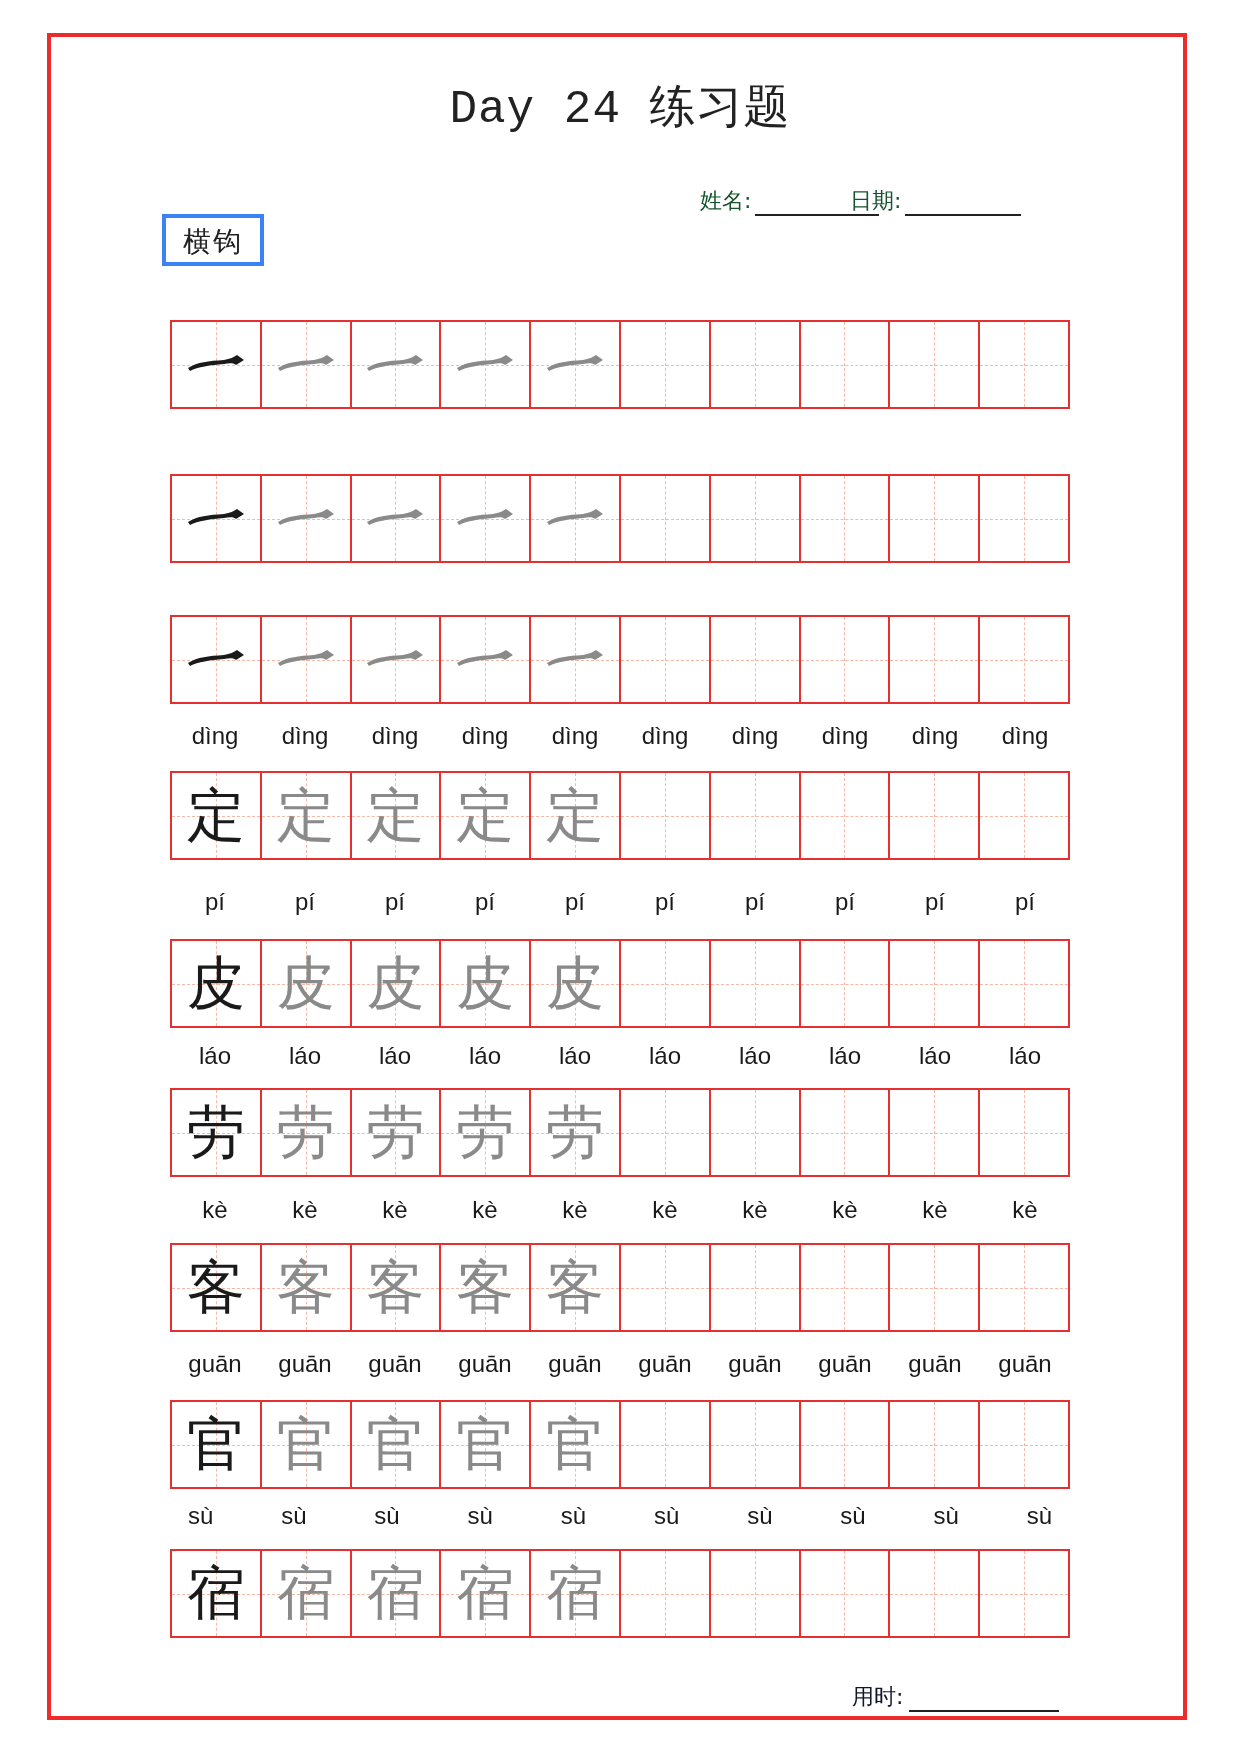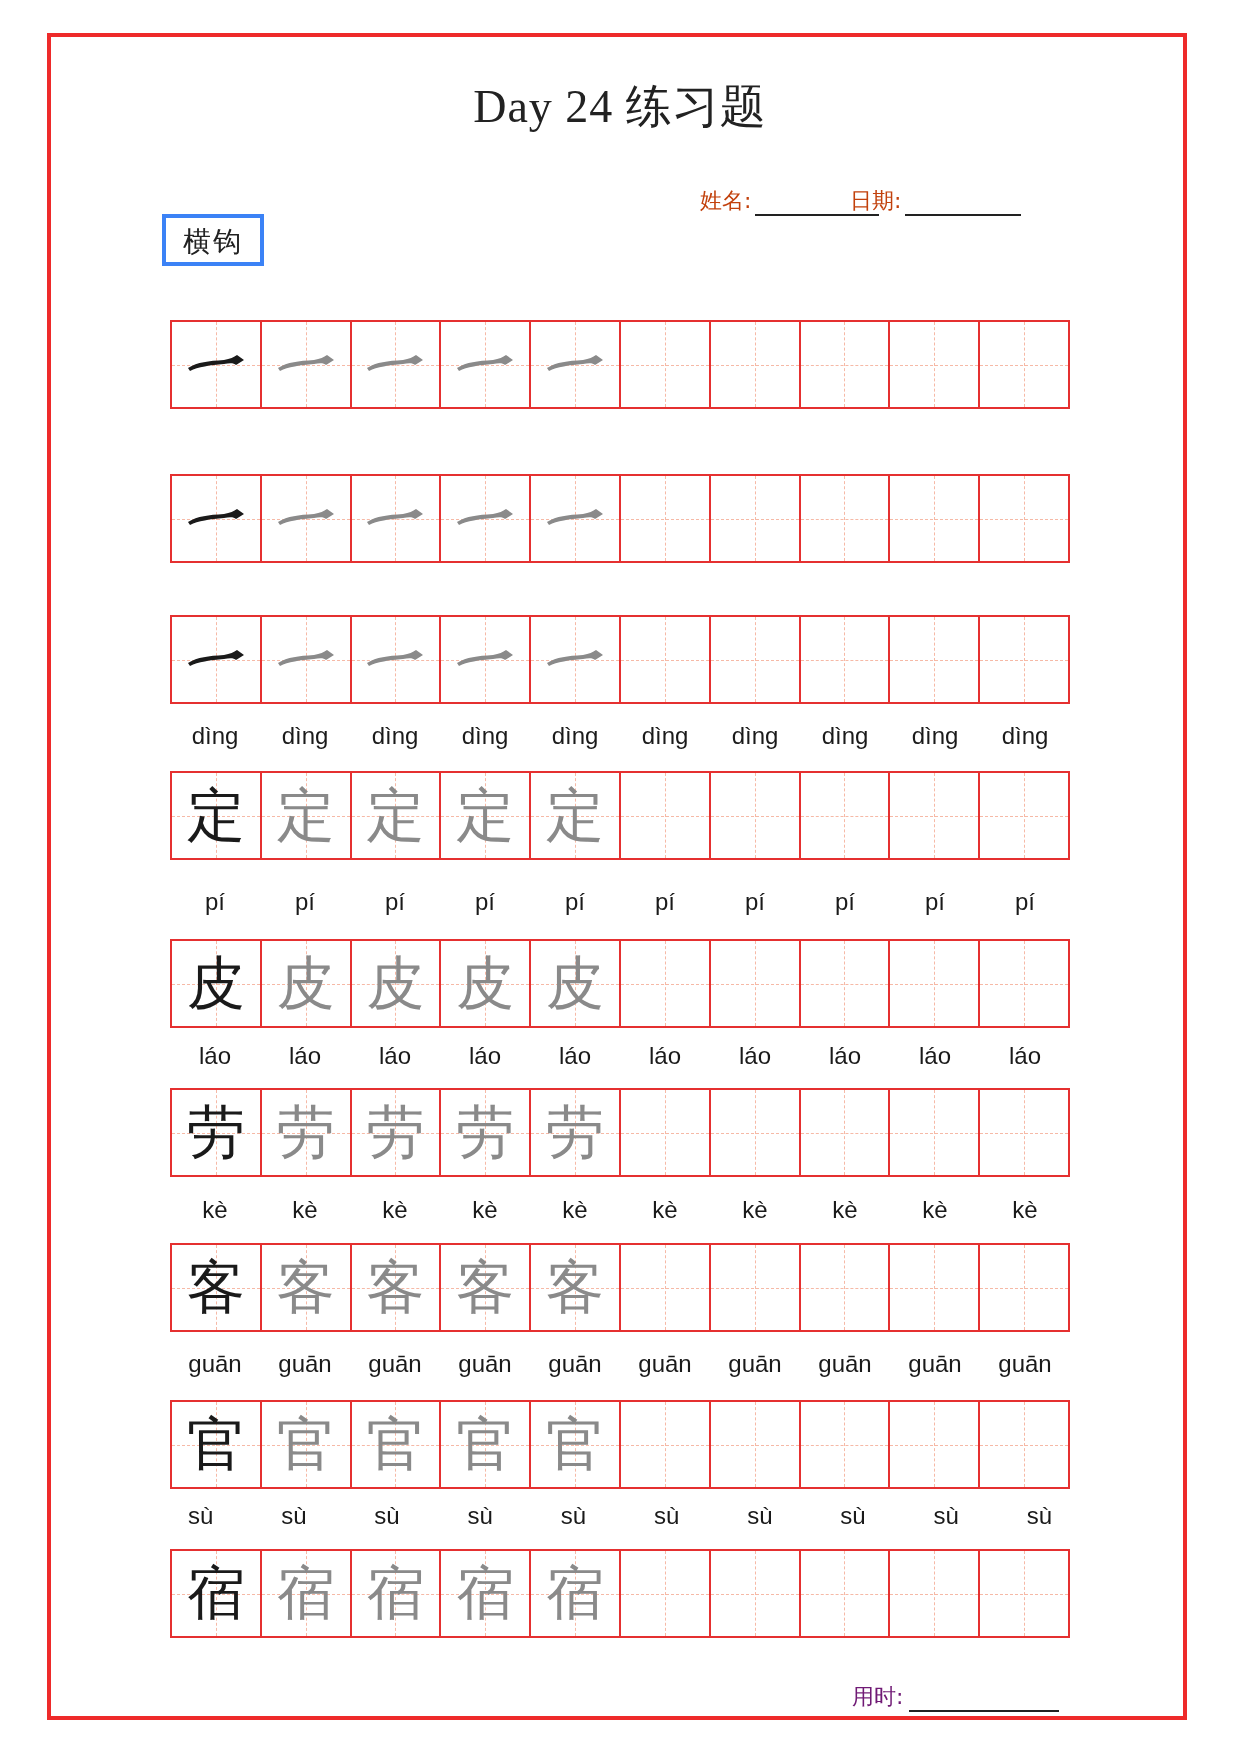--- a/index.html
+++ b/index.html
@@ -1,40 +1,40 @@
 <!DOCTYPE html>
 <html><head>
 <meta charset="utf-8">
 <style>
   html, body { margin: 0; padding: 0; background: #ffffff; }
   body { width: 1240px; height: 1754px; position: relative; overflow: hidden;
          font-family: "DejaVu Sans", sans-serif; color: #1a1a1a; }
   .frame { position: absolute; left: 47px; top: 33px; width: 1140px; height: 1687px;
            border: 4px solid #ee2a2a; box-sizing: border-box; }
   .title { position: absolute; left: 0; top: 76px; width: 1240px; text-align: center;
-           font-family: Liberation Serif, serif; font-size: 46px; color: #222; letter-spacing: 1px; }
-  .meta { position: absolute; top: 186px; font-size: 22px; color: #c2410c; }
+           font-family: Liberation Mono, monospace; font-size: 46px; color: #222; letter-spacing: 1px; }
+  .meta { position: absolute; top: 186px; font-size: 22px; color: #14532d; }
   .meta .line { display: inline-block; border-bottom: 2px solid #222; vertical-align: bottom; height: 20px; margin-left: 4px; }
   .stroke-tag { position: absolute; left: 162px; top: 214px; width: 102px; height: 52px;
                 border: 4px solid #3b82f6; box-sizing: border-box; font-family: "DejaVu Serif", serif;
                 font-size: 28px; line-height: 48px; text-align: center; color: #222; letter-spacing: 2px; }
   .row { position: absolute; left: 170px; width: 900px; height: 89px; display: flex;
          border-top: 2px solid #e53030; border-bottom: 2px solid #e53030; border-left: 2px solid #e53030; box-sizing: border-box; }
   .cell { width: 90px; height: 100%; position: relative; border-right: 2px solid #e53030; box-sizing: border-box; }
   .cell::before { content: ""; position: absolute; left: 50%; top: 0; bottom: 0; border-left: 1.5px dashed #f6b9a6; }
   .cell::after { content: ""; position: absolute; top: 50%; left: 0; right: 0; border-top: 1.5px dashed #f6b9a6; }
   .glyph { position: absolute; left: 0; top: 0; width: 100%; height: 100%; display: flex;
            align-items: center; justify-content: center; font-family: "DejaVu Serif", serif;
            font-size: 58px; z-index: 2; }
   .glyph.model { color: #1a1a1a; }
   .glyph.trace { color: #8a8a8a; }
   .stroke svg { width: 64px; height: 24px; margin-top: -6px; }
   .pinyin-row { position: absolute; left: 170px; width: 900px; display: flex; align-items: flex-end; }
   .pinyin { width: 90px; text-align: center; font-family: "Liberation Sans", sans-serif; font-size: 24px; color: #1a1a1a; }
-  .footer { position: absolute; left: 852px; top: 1682px; font-size: 22px; color: #701a75; text-align: center; }
+  .footer { position: absolute; left: 852px; top: 1682px; font-size: 22px; color: #0f172a; text-align: center; }
   .footer .line { display: inline-block; width: 150px; border-bottom: 2px solid #222; height: 20px; margin-left: 6px; vertical-align: bottom; }
 </style>
 </head>
 <body>
 
 <div class="frame"></div>
 
 <div class="title">Day 24  练习题</div>
 
 <div class="meta" style="left:700px;">

